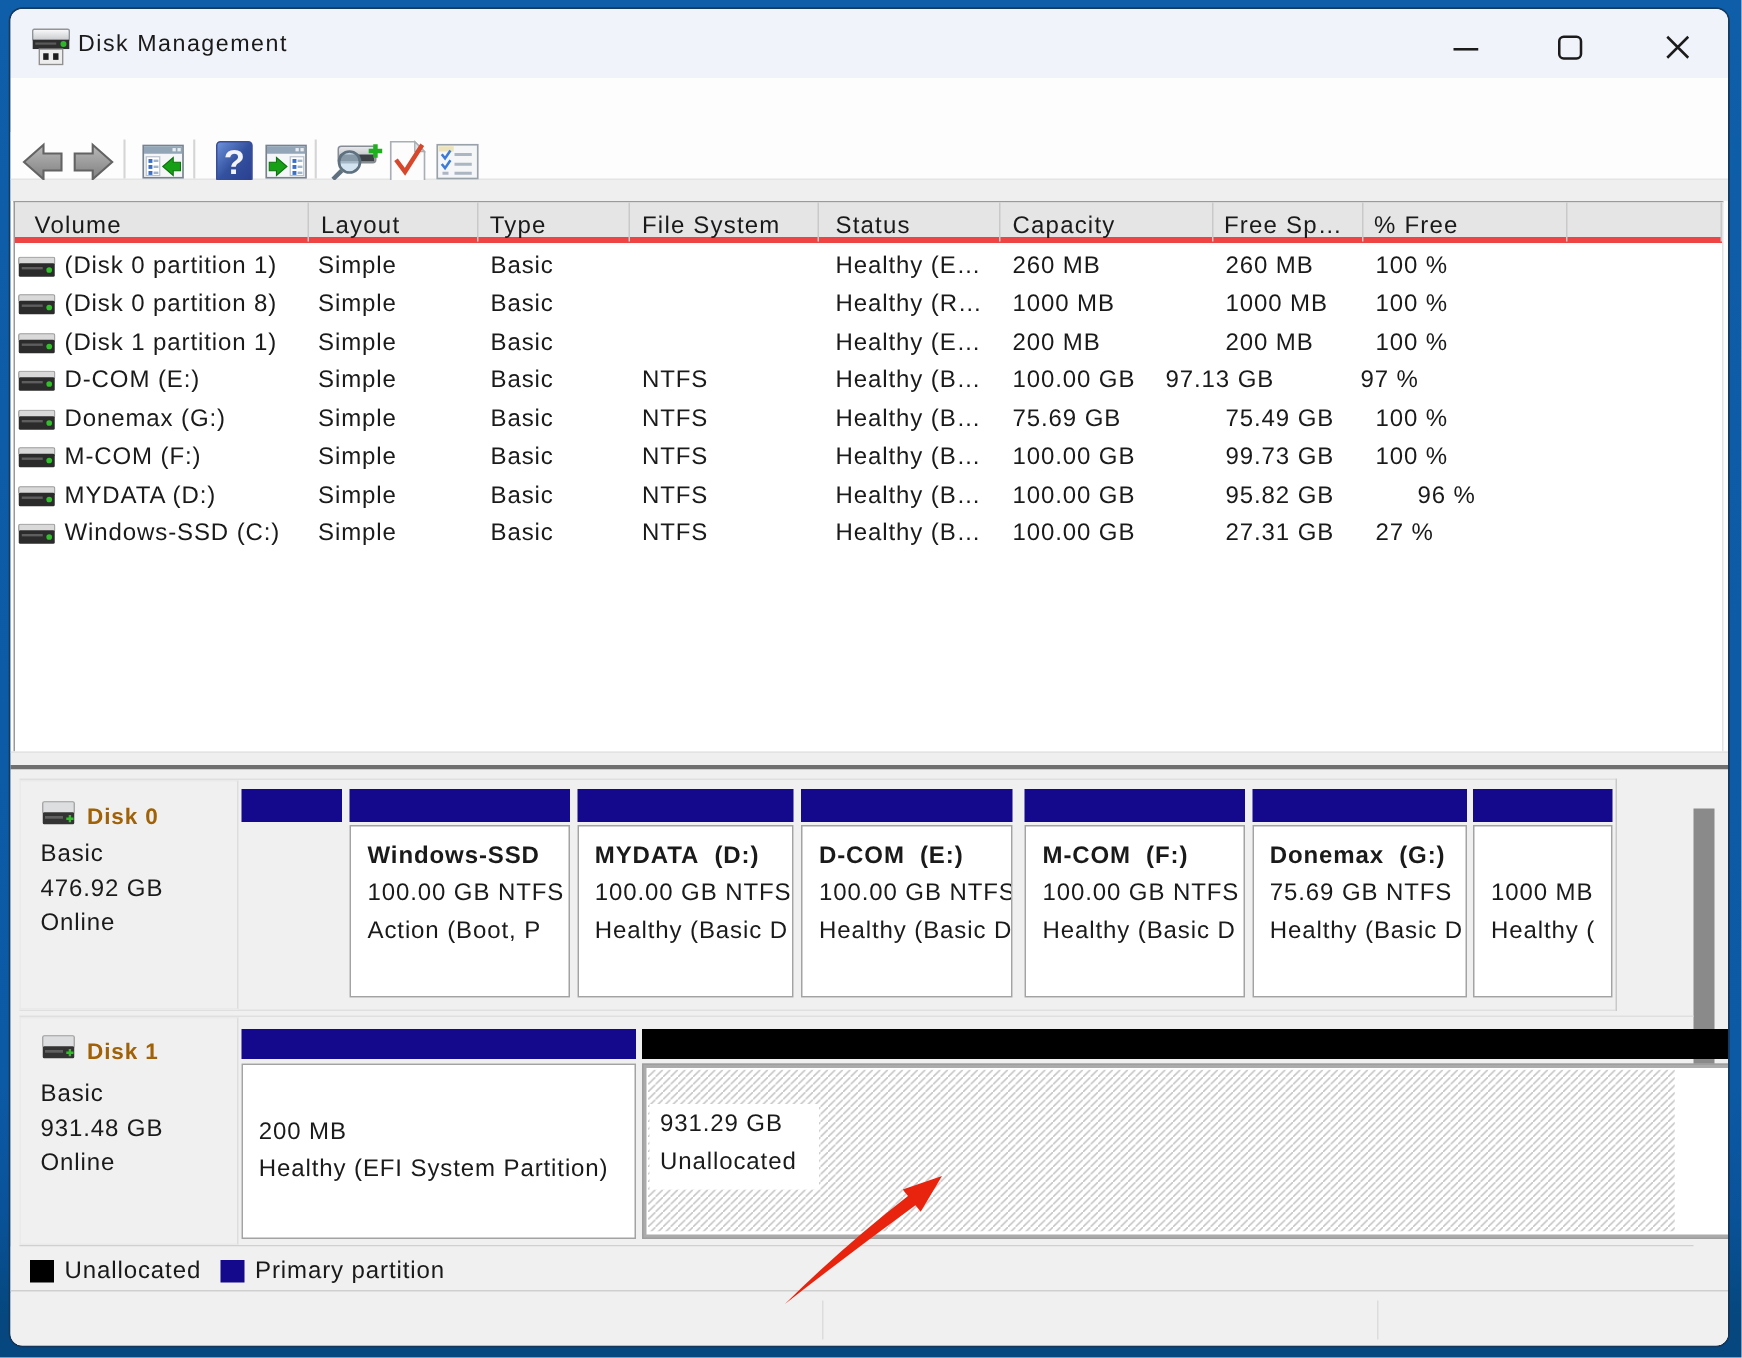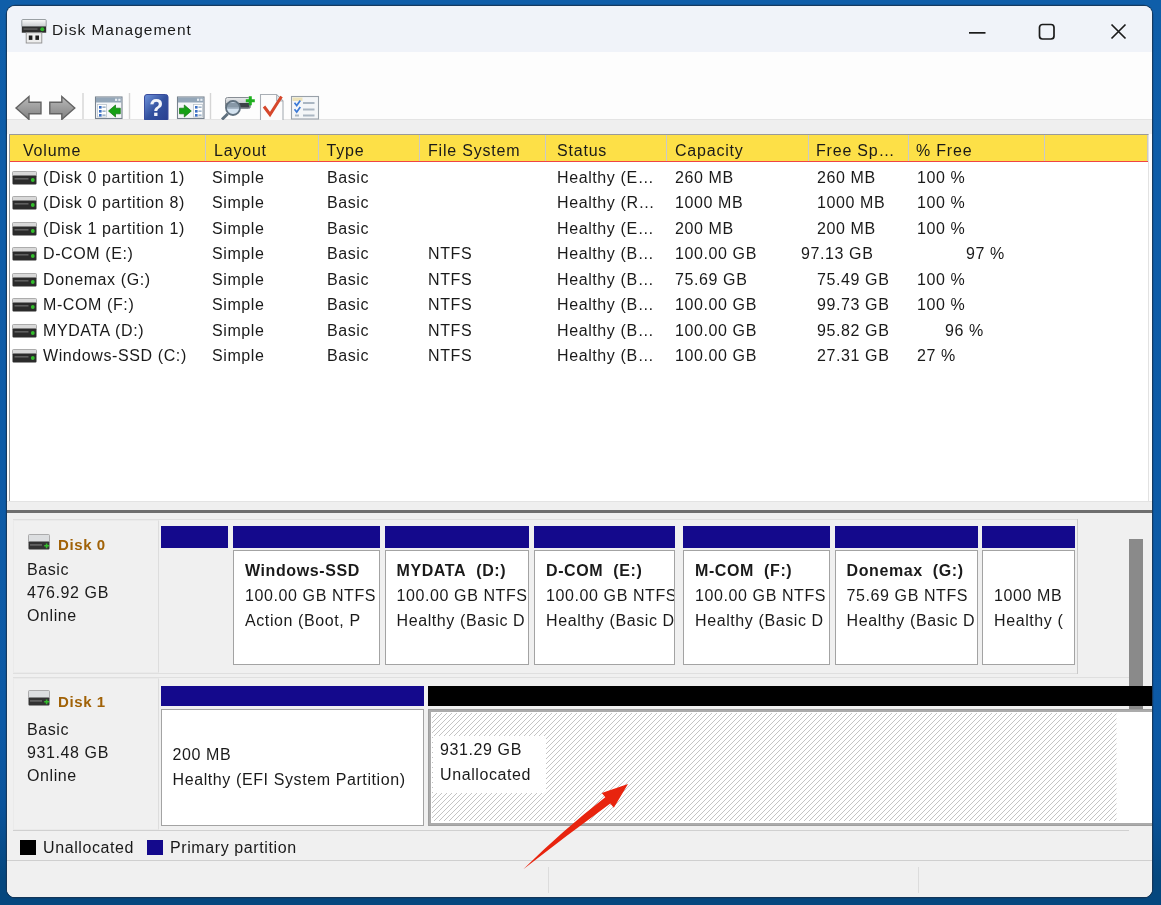--- a/index.html
+++ b/index.html
@@ -16,21 +16,21 @@
 
 #menubar { position:absolute; left:0; top:46px; width:1145px; height:36px; background:#FDFDFD; }
 #menubar span { position:absolute; top:10.5px; font-size:15px; color:#1a1a1a; }
 
 
 #toolbar { position:absolute; left:0; top:82px; width:1145px; height:32px; background:#FDFDFD; border-bottom:1px solid #E4E4E4; }
 #strip { position:absolute; left:0; top:114px; width:1145px; height:14px; background:#EFEFEF; }
 
 
 #table { position:absolute; left:2px; top:128px; width:1140px; height:367px; background:#fff; border-top:1px solid #9A9A9A; border-left:1px solid #9A9A9A; border-right:1px solid #E2E2E2; }
-#thead { position:absolute; left:0; top:0; width:1138px; height:27px; background:#fde047; border-bottom:1px solid #ef4444; }
+#thead { position:absolute; left:0; top:0; width:1138px; height:27px; background:#e5e5e5; border-bottom:4px solid #ef4444; }
 .hc { position:absolute; top:0; height:26px; line-height:31px; font-size:16px; letter-spacing:0.8px; color:#1a1a1a; padding-left:8px; border-right:1px solid #C9C9C9; overflow:hidden; white-space:nowrap; }
 .row { position:absolute; left:0; width:1138px; height:25.5px; }
 .row span { position:absolute; top:0; height:25.5px; line-height:25.5px; font-size:16px; color:#1a1a1a; white-space:nowrap; }
 .dico { position:absolute; left:2px; top:6px; width:25px; height:14px; }
 
 
 #split1 { position:absolute; left:0; top:495px; width:1145px; height:9px; background:#EFEFEF; border-top:1px solid #E3E3E3;}
 #split2 { position:absolute; left:0; top:504px; width:1145px; height:3px; background:#6F6F6F; }
 
 
@@ -224,22 +224,22 @@
           <rect x="0.5" y="4.5" width="24" height="9" rx="1" fill="#2B2B2B"></rect>
           <rect x="2.5" y="7" width="14" height="1.6" fill="#5E5E5E"></rect>
           <circle cx="20.8" cy="9" r="1.9" fill="#33BF2C"></circle>
         </svg>
         <span style="left:33px">D-COM (E:)</span>
         <span style="left:202px">Simple</span>
         <span style="left:317px">Basic</span>
         <span style="left:418px">NTFS</span>
         <span style="left:547px">Healthy (B…</span>
         <span style="left:665px">100.00 GB</span>
-        <span style="left:791px">97.13 GB</span>
-        <span style="left:956px">97 %</span>
+        <span style="left:767px">97.13 GB</span>
+        <span style="left:897px">97 %</span>
       </div>
       <div class="row" style="top:131.5px">
         <svg class="dico" viewBox="0 0 25 14">
           <rect x="0.5" y="0.5" width="24" height="5" rx="1" fill="#D9D9D9" stroke="#9C9C9C" stroke-width="0.8"></rect>
           <rect x="0.5" y="4.5" width="24" height="9" rx="1" fill="#2B2B2B"></rect>
           <rect x="2.5" y="7" width="14" height="1.6" fill="#5E5E5E"></rect>
           <circle cx="20.8" cy="9" r="1.9" fill="#33BF2C"></circle>
         </svg>
         <span style="left:33px">Donemax (G:)</span>
         <span style="left:202px">Simple</span>

